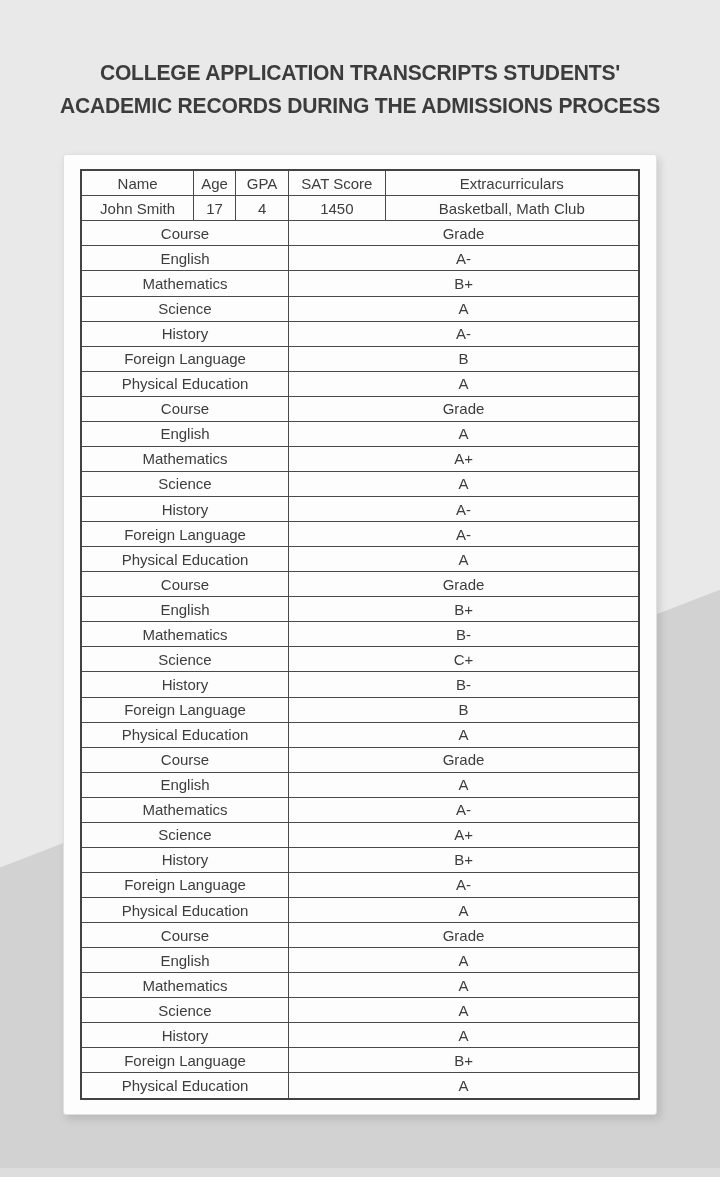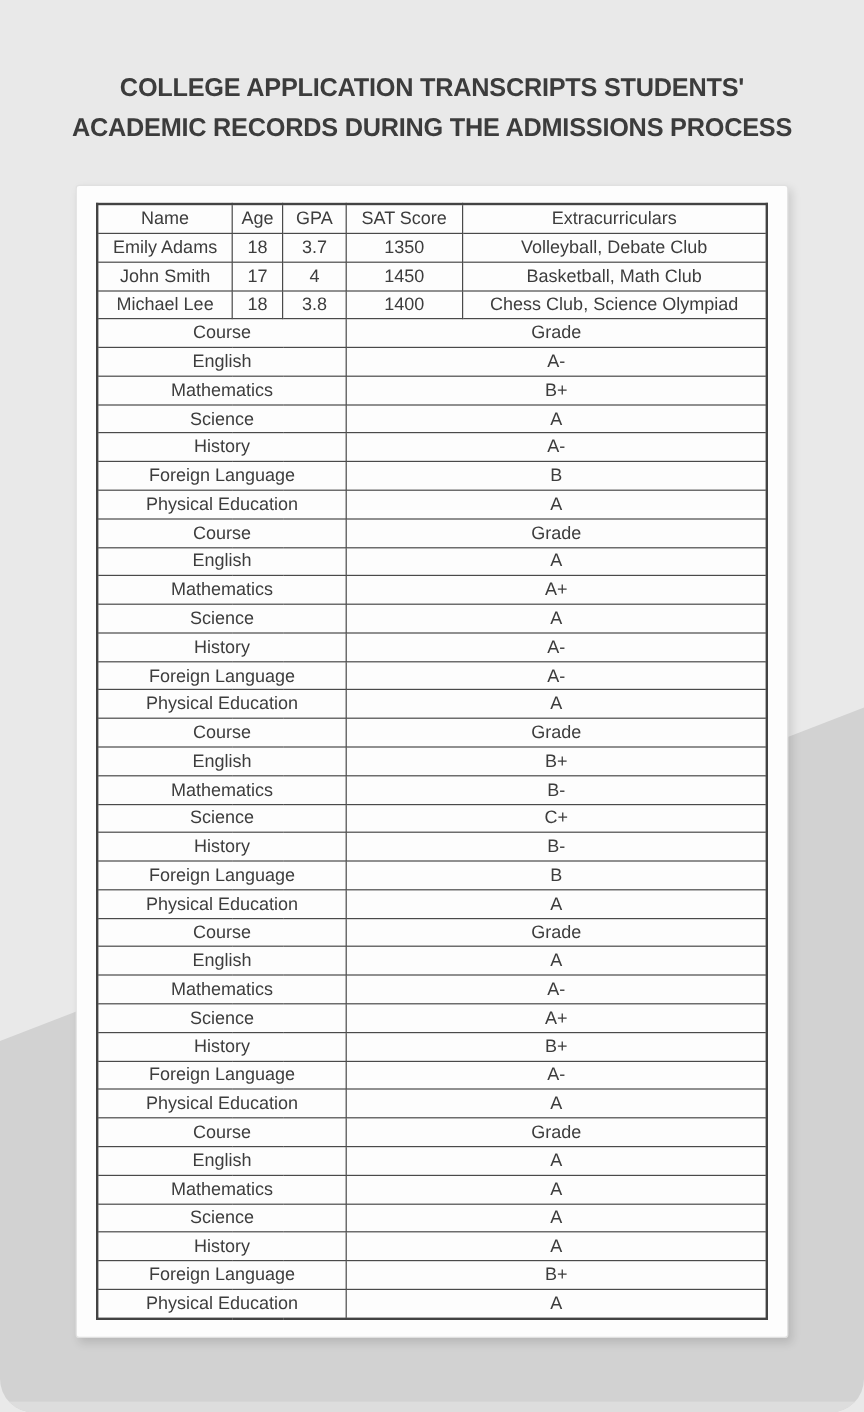--- a/index.html
+++ b/index.html
@@ -10,21 +10,20 @@
     background: #e9e9e9;
     font-family: "Liberation Sans", sans-serif;
     overflow: hidden;
   }
   .stage {
     position: absolute;
     left: 0; top: 0;
     width: 720px;
     height: 1177px;
     overflow: hidden;
-    border-radius: 28px;
   }
   .bg-lower {
     position: absolute;
     left: 0; top: 0;
     width: 720px;
     height: 1177px;
     background: #d2d2d2;
     clip-path: polygon(0 73.7%, 100% 50.1%, 100% 100%, 0 100%);
   }
   .bg-bottom-strip {
@@ -102,41 +101,27 @@
       </colgroup>
       <tbody id="transcript-tbody">
           <tr>
             <td>Name</td>
             <td>Age</td>
             <td>GPA</td>
             <td>SAT Score</td>
             <td>Extracurriculars</td>
           </tr>
           <tr>
-            <td>Emily Adams</td>
-            <td>18</td>
-            <td>3.7</td>
-            <td>1350</td>
-            <td>Volleyball, Debate Club</td>
-          </tr>
-          <tr>
             <td>John Smith</td>
             <td>17</td>
             <td>4</td>
             <td>1450</td>
             <td>Basketball, Math Club</td>
           </tr>
           <tr>
-            <td>Michael Lee</td>
-            <td>18</td>
-            <td>3.8</td>
-            <td>1400</td>
-            <td>Chess Club, Science Olympiad</td>
-          </tr>
-          <tr>
             <td colspan="3">Course</td>
             <td colspan="2">Grade</td>
           </tr>
           <tr>
             <td colspan="3">English</td>
             <td colspan="2">A-</td>
           </tr>
           <tr>
             <td colspan="3">Mathematics</td>
             <td colspan="2">B+</td>

